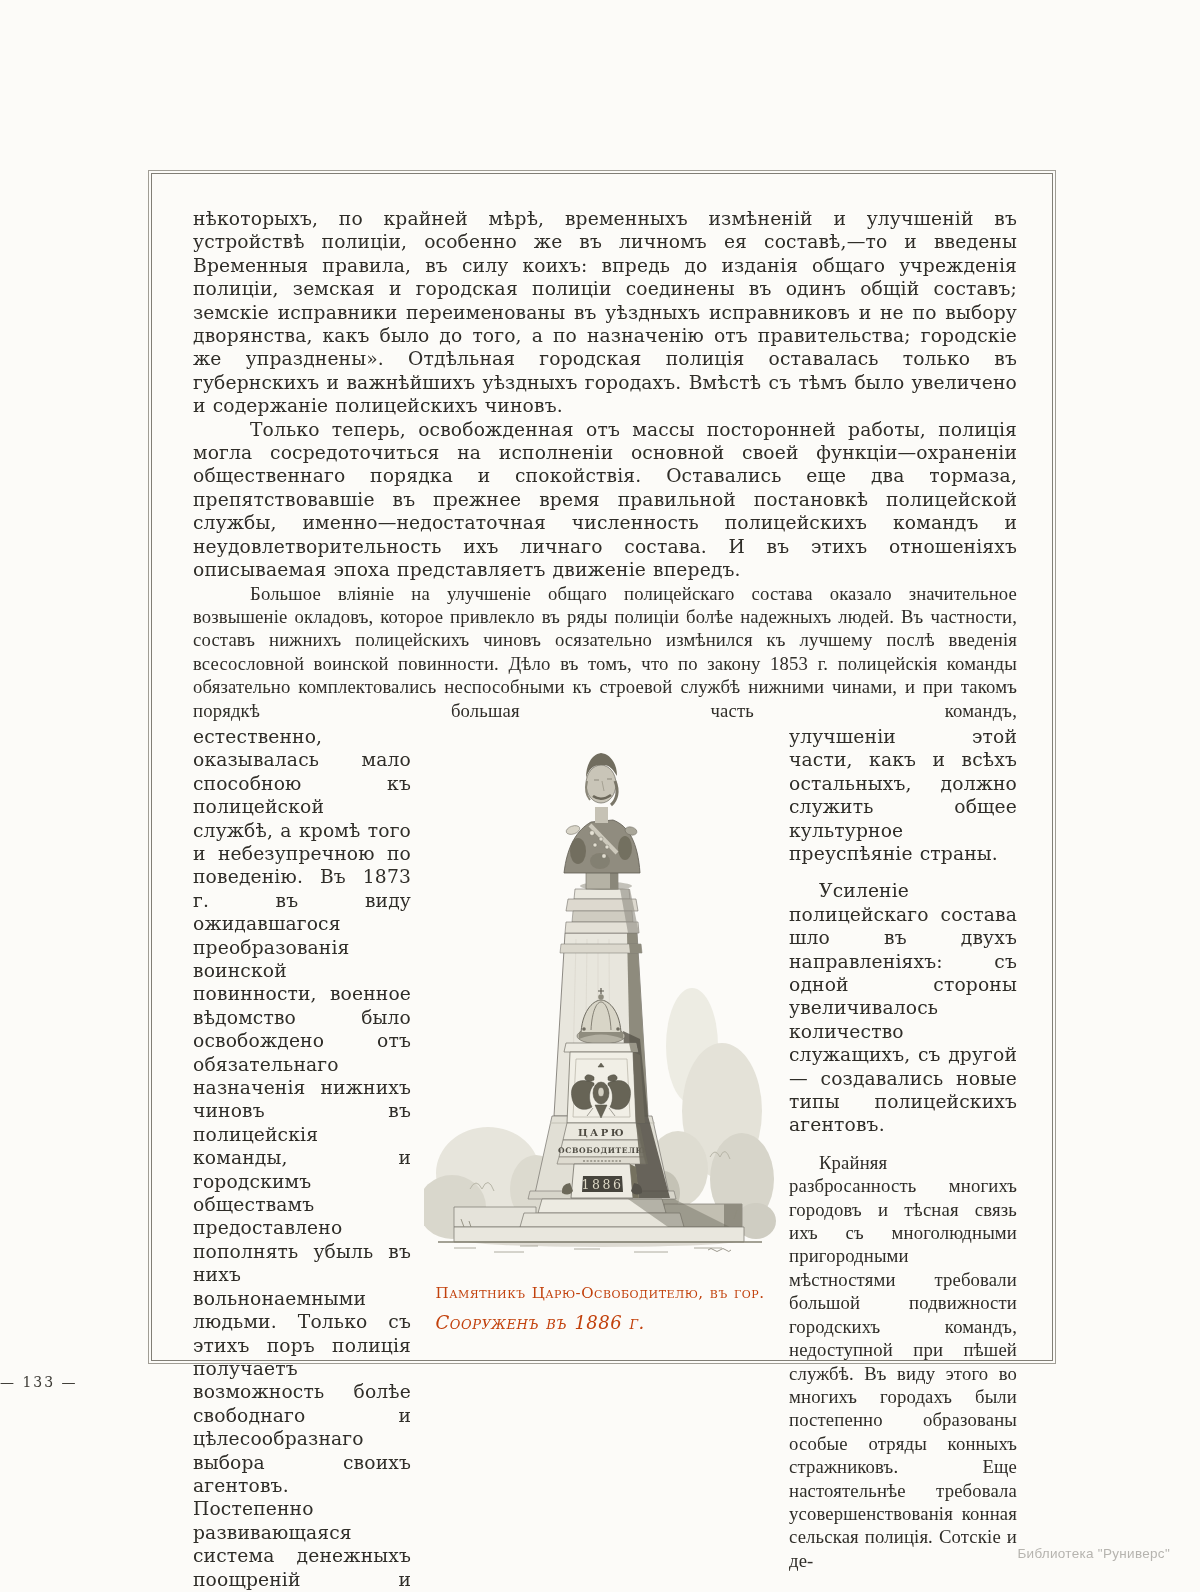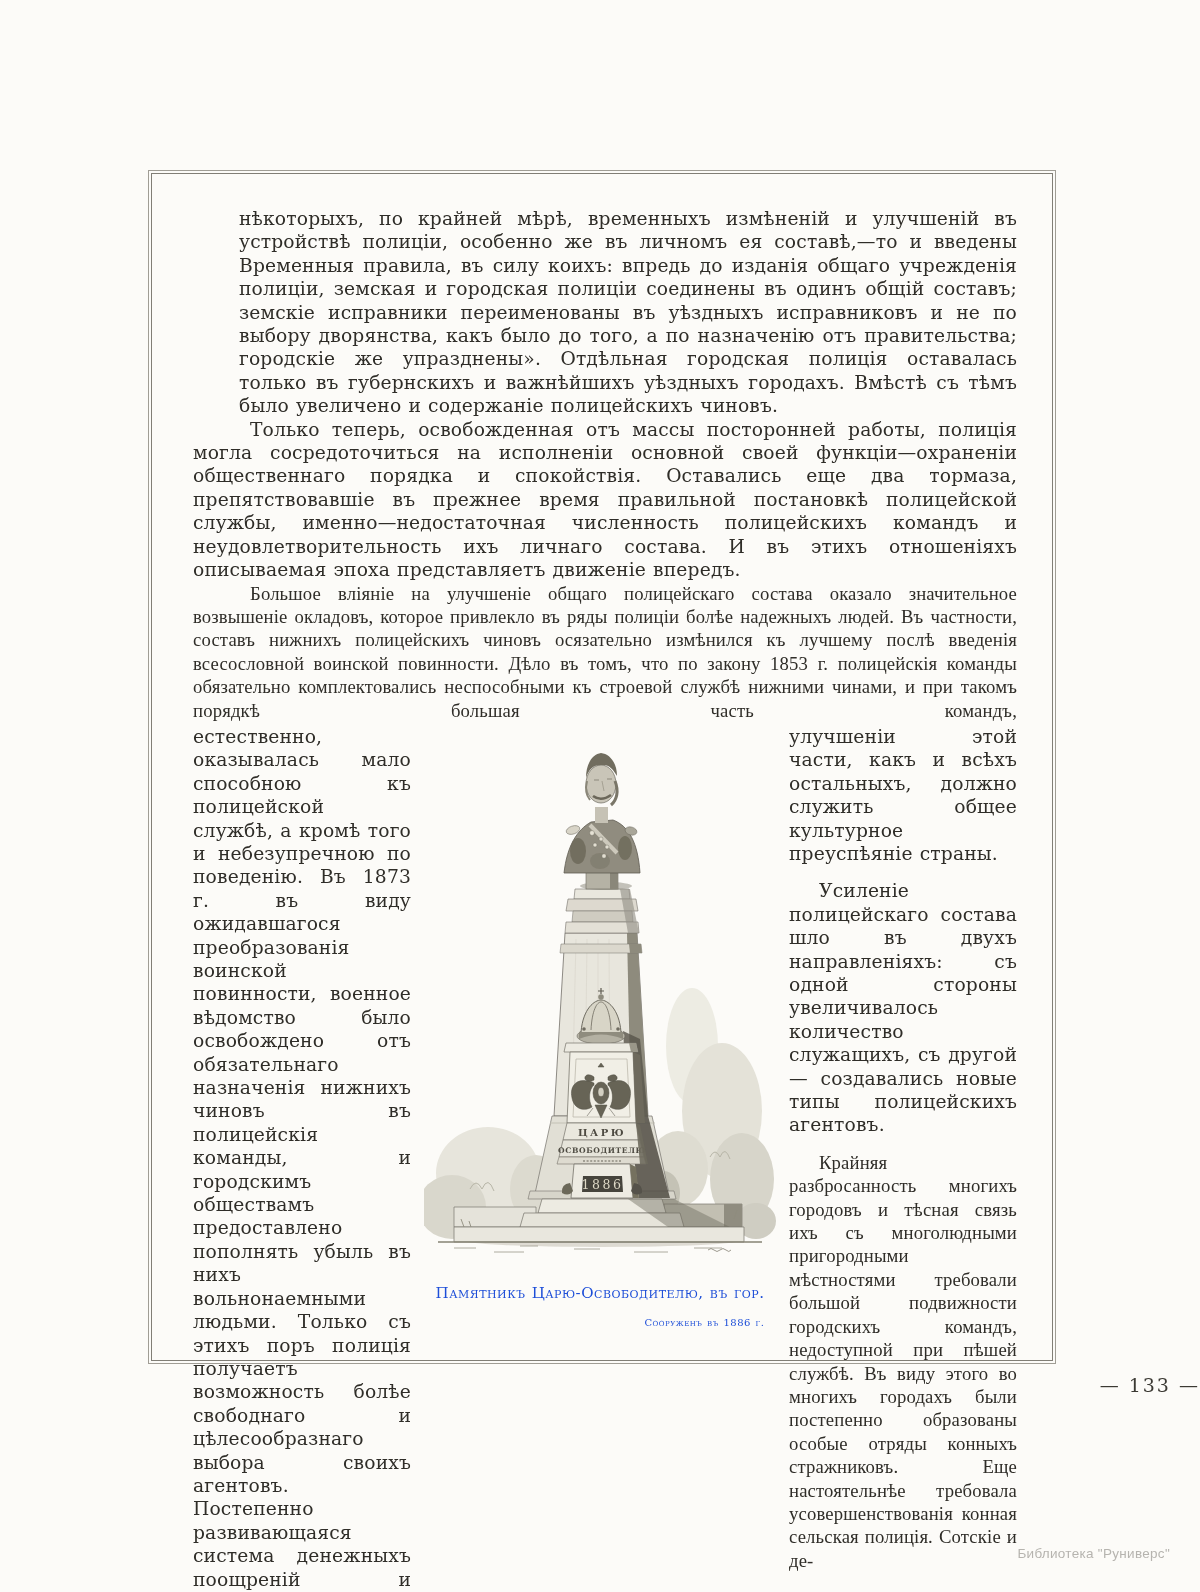--- a/index.html
+++ b/index.html
@@ -21,37 +21,37 @@
     border: 1px solid #817e76;
   }
   .content {
     position: absolute; left: 41px; top: 33px; width: 824px;
     font-size: 18.7px; line-height: 23.4px;
     letter-spacing: 0.15px; word-spacing: 1px;
     text-align: justify;
   }
   .content p { margin: 0; }
   .intro p { text-indent: 57px; }
-  .intro p.p-first { text-indent: 0; margin-left: 46px; }
+  .intro p.p-first { text-indent: 0; }
   .p-flow { text-align-last: justify; font-family: Liberation Serif, serif; }
   .columns { display: flex; margin-top: 3px; }
   .col-left  { width: 218px; flex: none; text-align: justify; text-align-last: justify; }
   .col-right { width: 228px; flex: none; text-align: justify; }
   .col-right p.indented { text-indent: 30px; margin-top: 14px; }
   figure.monument { width: 378px; flex: none; margin: 0; display: flex; flex-direction: column; align-items: center; }
   figure.monument svg { width: 352px; height: 548px; margin-top: -4px; }
   figcaption {
-    margin-top: 10px; text-align: right;
+    margin-top: 10px; text-align: left;
     font-variant: small-caps; letter-spacing: 0.5px;
-    font-size: 15px; line-height: 29px; color: #1d4ed8;
-  }
-  figcaption .cap-small { font-size: 10px; }
+    font-size: 15px; line-height: 29px; color: #c2410c;
+  }
+  figcaption .cap-small { font-size: 18px; font-style: italic; }
   .page-number {
     position: absolute; top: 1374px; left: 0; width: 100%;
-    text-align: right; font-size: 19px; letter-spacing: 2px; color: #3b3933;
+    text-align: left; font-size: 14px; letter-spacing: 2px; color: #3b3933;
   }
   .watermark {
     position: absolute; top: 1546px; right: 30px;
     font-family: "Liberation Sans", sans-serif;
     font-size: 13.5px; letter-spacing: 0.3px; color: #b6b4af;
   }
   .mono-label { font-weight: bold; }
 </style>
 </head>
 <body>

